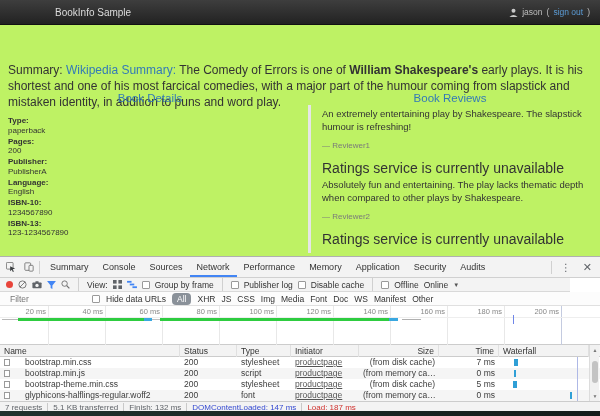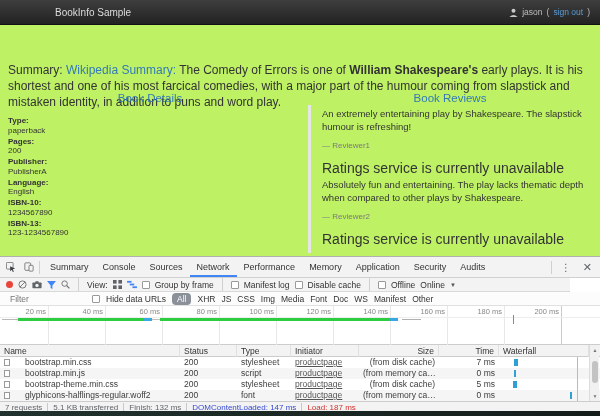--- a/index.html
+++ b/index.html
@@ -223,21 +223,21 @@
         <svg width="10" height="9" viewBox="0 0 11 10">
             <rect x="0" y="1" width="5" height="2" fill="#4285f4"></rect>
             <rect x="3" y="4" width="5" height="2" fill="#4285f4"></rect>
             <rect x="6" y="7" width="5" height="2" fill="#4285f4"></rect>
           </svg>
       </span>
       <span class="cb"></span>
       <span class="tlabel">Group by frame</span>
       <span class="dt-vsep"></span>
       <span class="cb"></span>
-      <span class="tlabel">Manifest log</span>
+      <span class="tlabel">Publisher log</span>
       <span class="cb"></span>
       <span class="tlabel">Disable cache</span>
       <span class="dt-vsep"></span>
       <span class="cb"></span>
       <span class="tlabel">Offline</span>
       <span class="tlabel">Online</span>
       <span class="caret">▼</span>
     </div>
 
     <div class="dt-filterrow">

